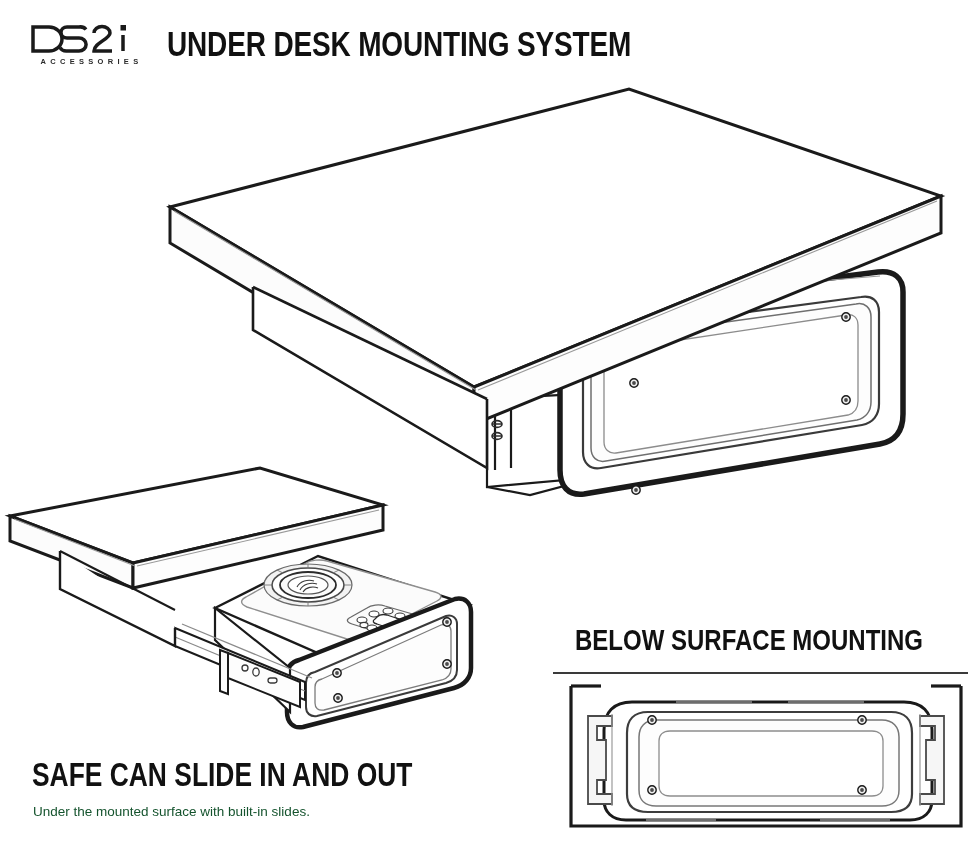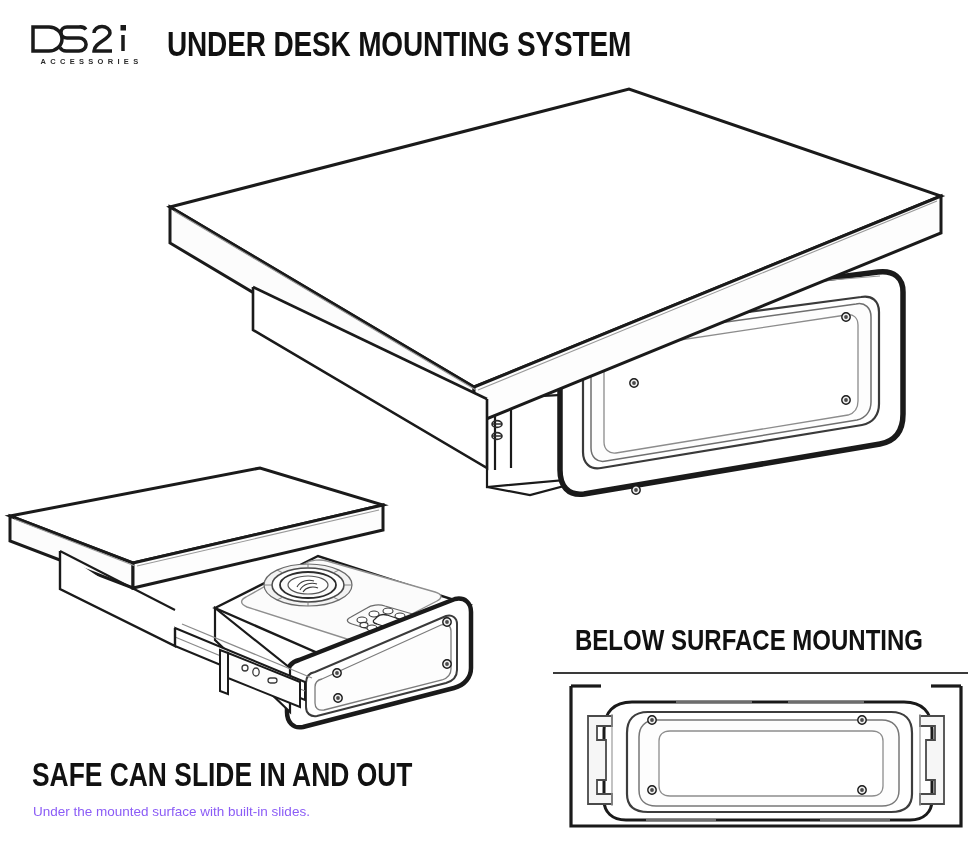--- a/index.html
+++ b/index.html
@@ -35,21 +35,21 @@
   }
   .rule{position:absolute;left:553px;top:672px;width:415px;height:2px;background:#3a3a3a;}
 
   .h-slide{
     position:absolute;left:32px;top:755px;
     font-size:33px;line-height:40px;font-weight:700;color:#111;
     transform:scaleX(.80);transform-origin:left center;white-space:nowrap;
   }
   .p-slide{
     position:absolute;left:33px;top:803px;
-    font-size:13.5px;line-height:18px;color:#8b5cf6;white-space:nowrap;
+    font-size:13.5px;line-height:18px;color:#14532d;white-space:nowrap;
   }
 
   svg{display:block;}
   .art{position:absolute;left:0;top:0;}
 </style>
 </head>
 <body>
 
 <div class="page">
 

